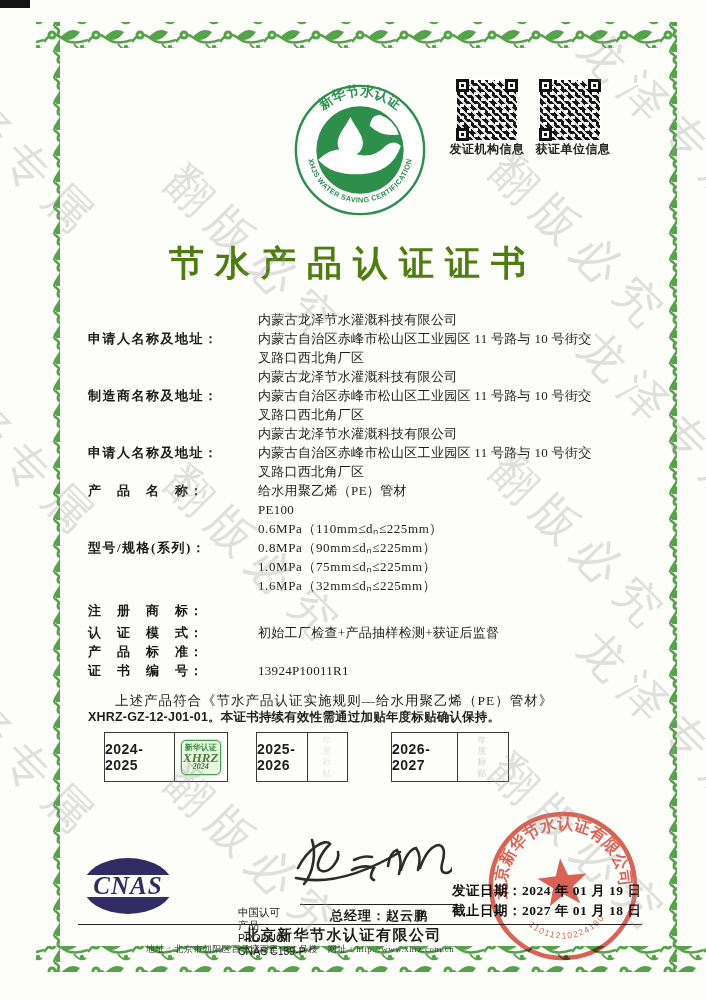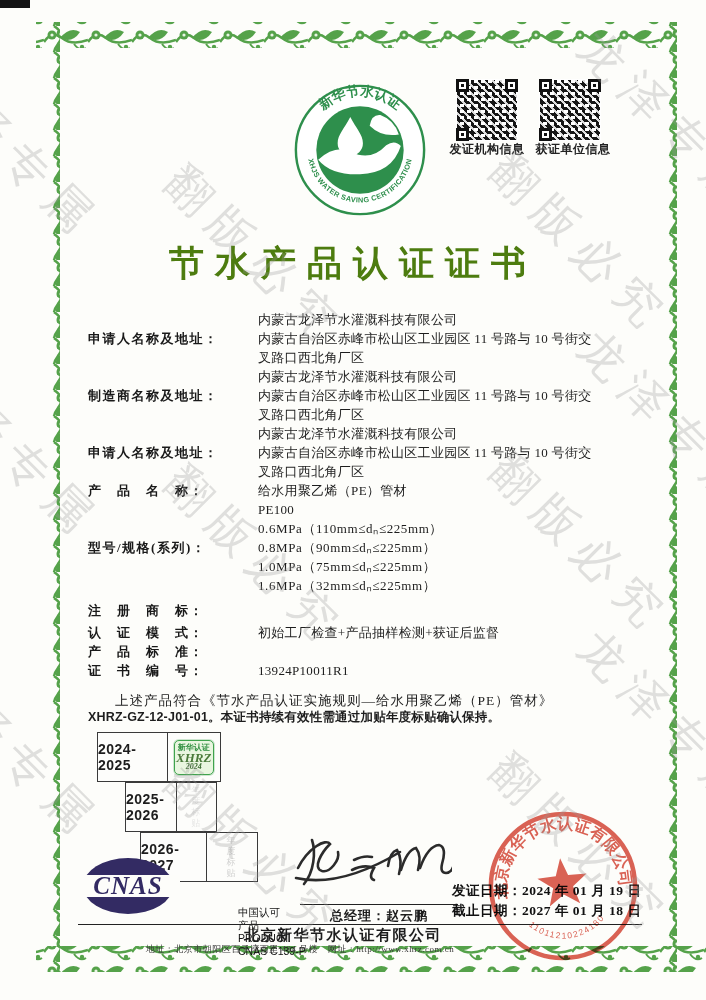--- a/index.html
+++ b/index.html
@@ -53,21 +53,21 @@
   .field{display:flex; align-items:center;}
   .flabel{flex:none; width:170px; font-weight:600; letter-spacing:1.5px; line-height:19px; color:#191919;}
   .fval{flex:1; line-height:19px;}
   .fline{line-height:19px; white-space:nowrap; letter-spacing:.3px;}
   .spec{line-height:19px; letter-spacing:.6px; font-family:"Liberation Serif",serif;}
   .gap6{height:6px;} .gap3{height:3px;}
   .statement{margin-top:12px;}
   .statement .s1{line-height:17px; text-indent:2em; letter-spacing:1px; font-size:13.5px;}
   .statement .s2{line-height:17px; font-family:"Liberation Sans",sans-serif; font-weight:bold; font-size:12.5px; letter-spacing:.2px;}
   
-  .year-row{margin-top:6px; margin-left:9px; display:flex;flex-direction:column;}
+  .year-row{margin-top:6px; margin-left:16px; display:flex;}
   .year-box{border:1.5px solid #3a3a3a; height:50px; display:flex; background:rgba(255,255,255,.3); box-sizing:border-box;}
   .year-box.b1{width:124px;} .year-box.b2{width:92px; margin-left:28px;} .year-box.b3{width:118px; margin-left:43px;}
   .ycell{flex:1; display:flex; align-items:center; justify-content:center;
          font-family:"Liberation Sans",sans-serif; font-weight:bold; font-size:14px; letter-spacing:.5px;}
   .scell{flex:none; width:43%; border-left:1.5px solid #3a3a3a; position:relative;
          display:flex; align-items:center; justify-content:center;}
   .sticker{
     width:36px; border:1.6px solid #3fa34d; border-radius:5px; background:#e9f6e0;
     text-align:center; padding:2px 1px; box-shadow:0 0 0 1px rgba(63,163,77,.25);
   }

